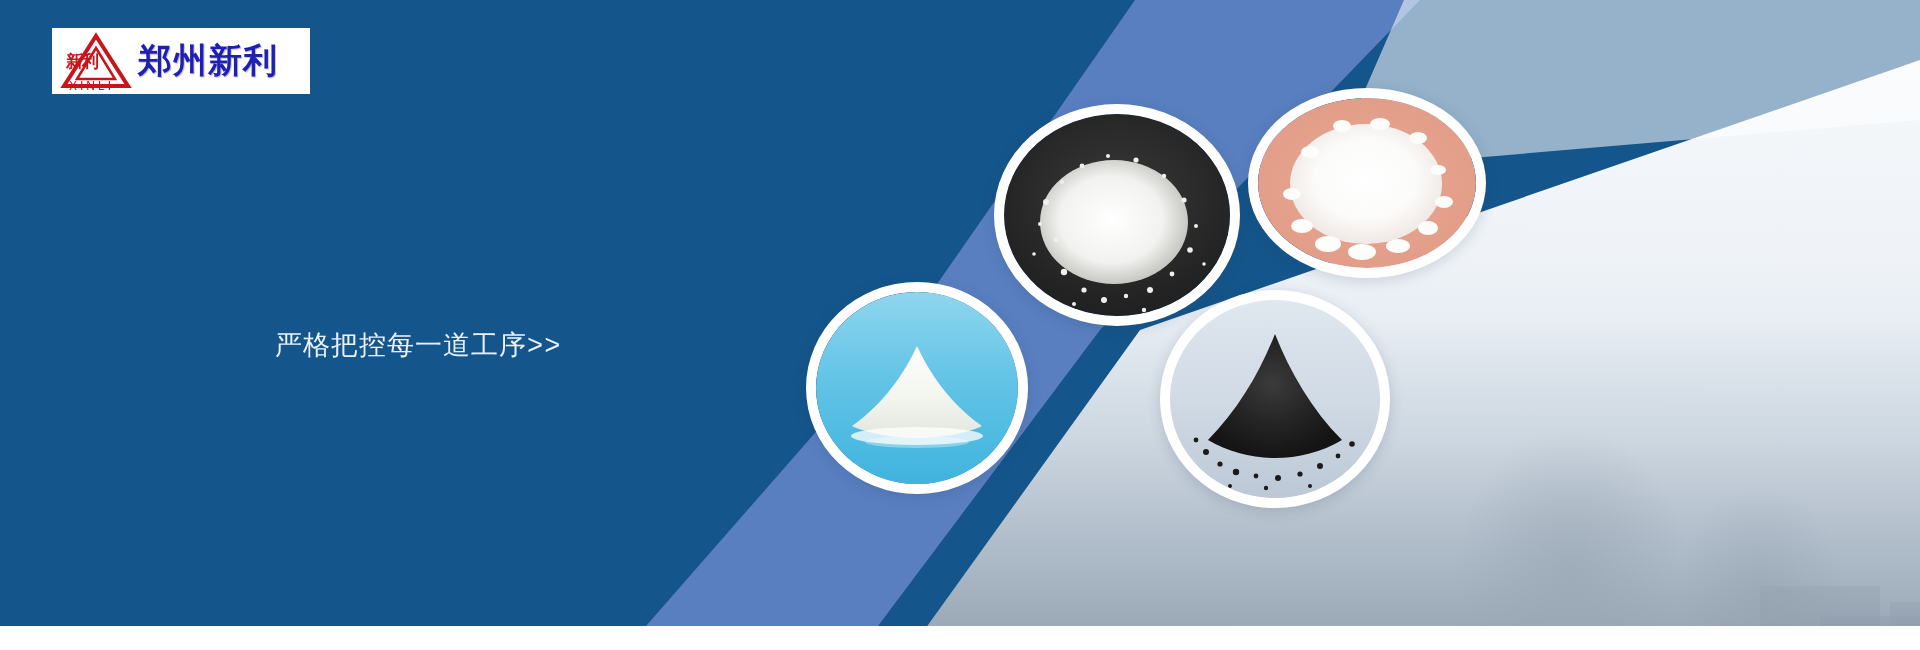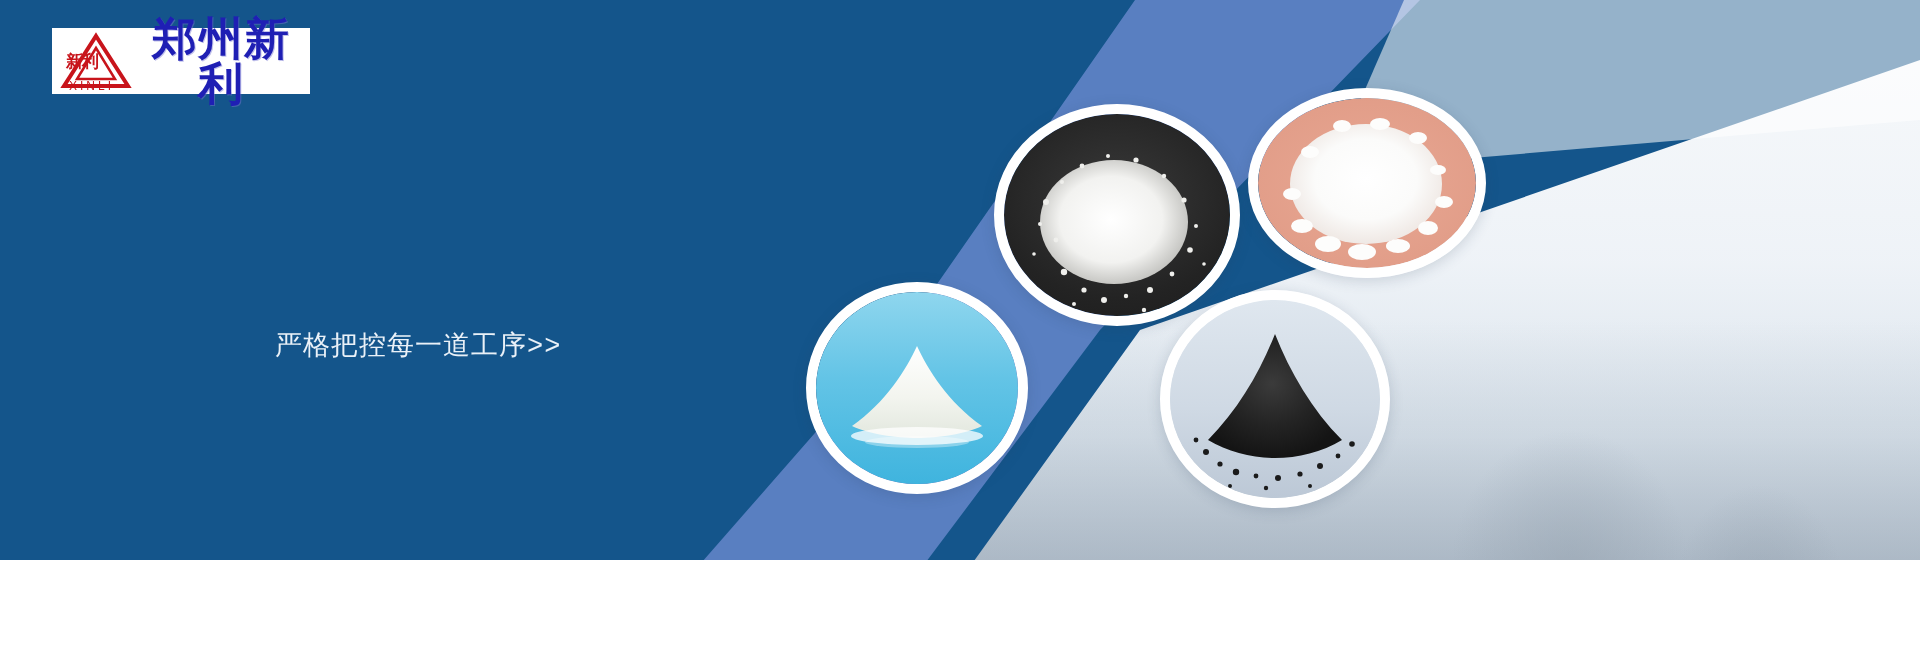--- a/index.html
+++ b/index.html
@@ -7,24 +7,23 @@
     padding: 0;
     background: #ffffff;
   }
   body {
     font-family: "Liberation Sans", "DejaVu Sans", sans-serif;
   }
 
   .banner {
     position: relative;
     width: 1920px;
-    height: 560px;
+    height: 626px;
     overflow: hidden;
     background: #0f766e;
-    text-align: center;
   }
 
   
   .bg-base {
     position: absolute;
     inset: 0;
     background: linear-gradient(100deg, #104a7c 0%, #14558b 45%, #15568c 62%, #17578d 100%);
   }
 
   
@@ -100,27 +99,27 @@
     position: absolute;
     left: 9px;
     bottom: -1px;
     font-size: 12px;
     letter-spacing: 3px;
     color: #c8141b;
     font-family: Liberation Sans, sans-serif;
     line-height: 1;
   }
   .logo-name {
-    font-size: 45px;
+    font-size: 34px;
     font-weight: bold;
     color: #1f1fb4;
     letter-spacing: 1px;
     margin-left: 6px;
     line-height: 1;
-    font-family: Liberation Sans, sans-serif;
+    font-family: Liberation Serif, serif;
     text-shadow: 1px 1px 0 rgba(120,120,210,0.45);
   }
 
   
   .headline {
     position: absolute;
     left: 38px;
     top: 146px;
     font-size: 53px;
     font-weight: bold;

